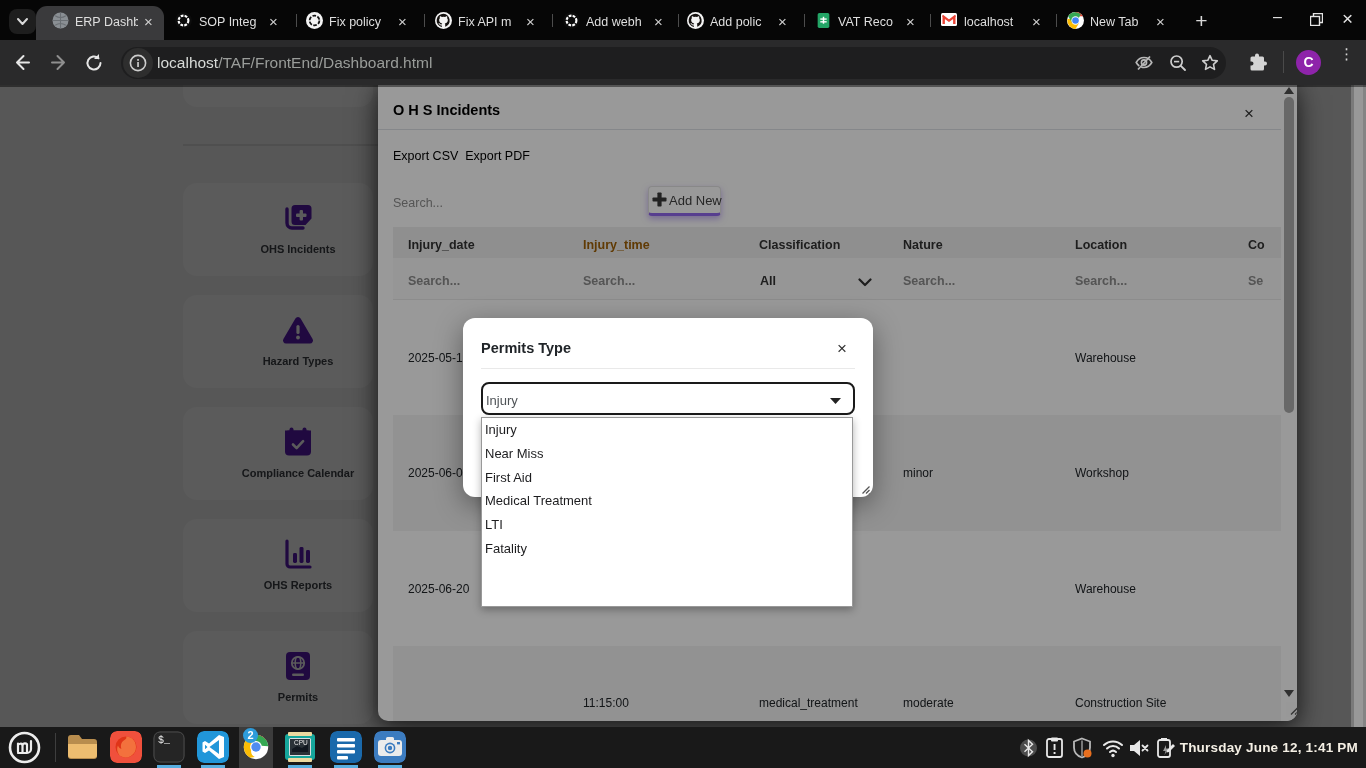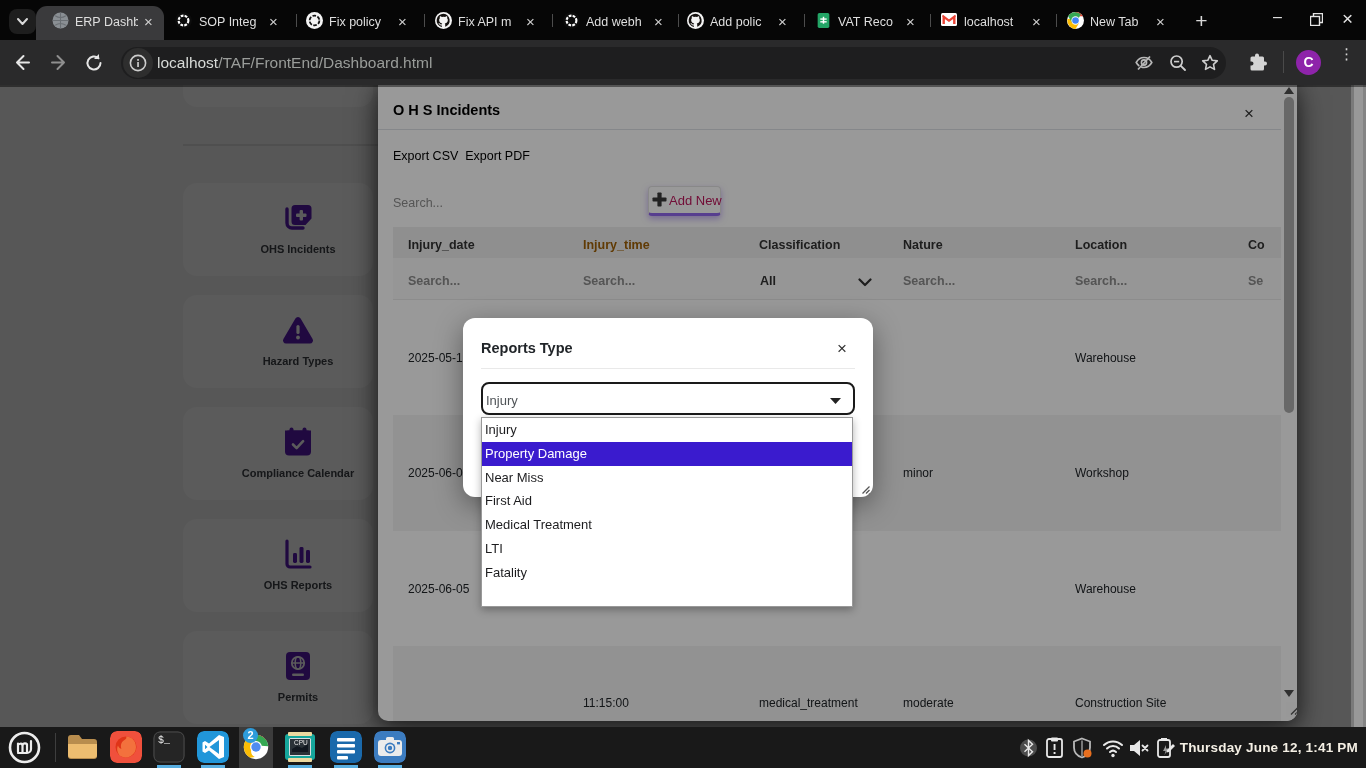--- a/index.html
+++ b/index.html
@@ -255,21 +255,21 @@
       <div class="mtxt" style="left:15px;top:17px;font-size:14.5px;font-weight:bold;">O H S Incidents</div>
       <div class="mtxt" style="left:866px;top:19px;font-size:17px;color:#333;">×</div>
       <div class="abs" style="left:0;top:44px;width:919px;height:1px;background:#dee2e6;"></div>
       <div class="mtxt" style="left:15px;top:64px;font-size:12.5px;">Export CSV&nbsp; Export PDF</div>
       <div class="mtxt" style="left:15px;top:111px;font-size:12.5px;color:#8e8e8e;">Search...</div>
       <div class="abs" style="left:270px;top:101px;width:71px;height:26px;background:#fff;border:1px solid #e3e3e3;border-bottom:3px solid #9268ee;border-radius:4px;box-shadow:0 3px 6px rgba(146,104,238,.5);white-space:nowrap;">
         <svg style="position:absolute;left:3px;top:5px;" width="15" height="15" viewBox="0 0 15 15">
               <rect x="5.4" y="0.5" width="4.2" height="14" rx="0.8" fill="#3a3a3a"></rect>
               <rect x="0.5" y="5.4" width="14" height="4.2" rx="0.8" fill="#3a3a3a"></rect>
             </svg>
-        <span style="position:absolute;left:20px;top:6px;font-size:13px;color:#be185d;white-space:nowrap;">Add New</span>
+        <span style="position:absolute;left:20px;top:6px;font-size:13px;color:#404040;white-space:nowrap;">Add New</span>
       </div>
 
       <div class="abs" style="left:15px;top:142px;width:888px;height:31px;background:#efefef;"></div>
       <div class="abs" style="left:15px;top:173px;width:888px;height:41px;background:#fafafa;"></div>
       <div class="trow" style="top:214px;height:116px;background:#ffffff;border-top:1px solid #eaeaea;">
         <div class="cell" style="left:0;width:175px;">
               <span>2025-05-15</span>
             </div>
         <div class="cell" style="left:175px;width:176px;">
               <span>08:30:00</span>
@@ -293,21 +293,21 @@
             </div>
         <div class="cell" style="left:495px;width:172px;">
               <span>minor</span>
             </div>
         <div class="cell" style="left:667px;width:173px;">
               <span>Workshop</span>
             </div>
       </div>
       <div class="trow" style="top:446px;height:115px;background:#ffffff;">
         <div class="cell" style="left:0;width:175px;">
-              <span>2025-06-05</span>
+              <span>2025-06-20</span>
             </div>
         <div class="cell" style="left:175px;width:176px;">
               <span>10:05:00</span>
             </div>
         <div class="cell" style="left:351px;width:144px;">
               <span>near_miss</span>
             </div>
         <div class="cell" style="left:667px;width:173px;">
               <span>Warehouse</span>
             </div>
@@ -361,38 +361,37 @@
     </div>
       </div>
 
     <div class="ov"></div>
 
     <div class="abs" style="left:1351px;top:0;width:2.5px;height:642px;background:#7a7a7a;"></div>
     <div class="abs" style="left:1353.5px;top:0;width:9px;height:642px;background:#989898;"></div>
     <div class="abs" style="left:1362.5px;top:0;width:3.5px;height:642px;background:#848484;"></div>
 
     <div id="dlg">
-      <div class="abs" style="left:18px;top:22px;font-size:14.5px;font-weight:bold;color:#212529;">Reports Type</div>
+      <div class="abs" style="left:18px;top:22px;font-size:14.5px;font-weight:bold;color:#212529;">Permits Type</div>
       <div class="abs" style="left:374px;top:21px;font-size:17px;color:#333;">×</div>
       <div class="abs" style="left:18px;top:50px;width:374px;height:1px;background:#e9e9e9;"></div>
       <div class="abs" style="left:18px;top:64px;width:374px;height:33px;border:2px solid #1a1a1a;border-radius:8px;box-sizing:border-box;">
         <span style="position:absolute;left:3px;top:9px;font-size:13px;color:#4f5357;">Injury</span>
         <svg style="position:absolute;right:12px;top:14px;" width="11" height="6" viewBox="0 0 11 6">
             <path d="M5.5 6L0 0h11z" fill="#222"></path>
           </svg>
       </div>
       <svg class="abs" style="left:395px;top:164px;" width="14" height="14" viewBox="0 0 14 14">
           <path d="M11.5 4.5l-7 7M11.5 8l-3.5 3.5M11.5 11.5l-0.4 0.4" stroke="#555" stroke-width="1.3" fill="none"></path>
         </svg>
     </div>
     <div class="abs" style="left:0;top:0;width:1366px;height:2px;background:rgba(0,0,0,0.45);z-index:50;"></div>
 
     <div id="ddl">
       <div class="opt">Injury</div>
-      <div class="opt optsel">Property Damage</div>
       <div class="opt">Near Miss</div>
       <div class="opt">First Aid</div>
       <div class="opt">Medical Treatment</div>
       <div class="opt">LTI</div>
       <div class="opt">Fatality</div>
     </div>
   </div>
   <div id="taskbar">
     <svg class="abs" style="left:8px;top:4px;" width="33" height="33" viewBox="0 0 33 33">
       <circle cx="16.5" cy="16.5" r="14.5" fill="none" stroke="#ececec" stroke-width="2.6"></circle>

